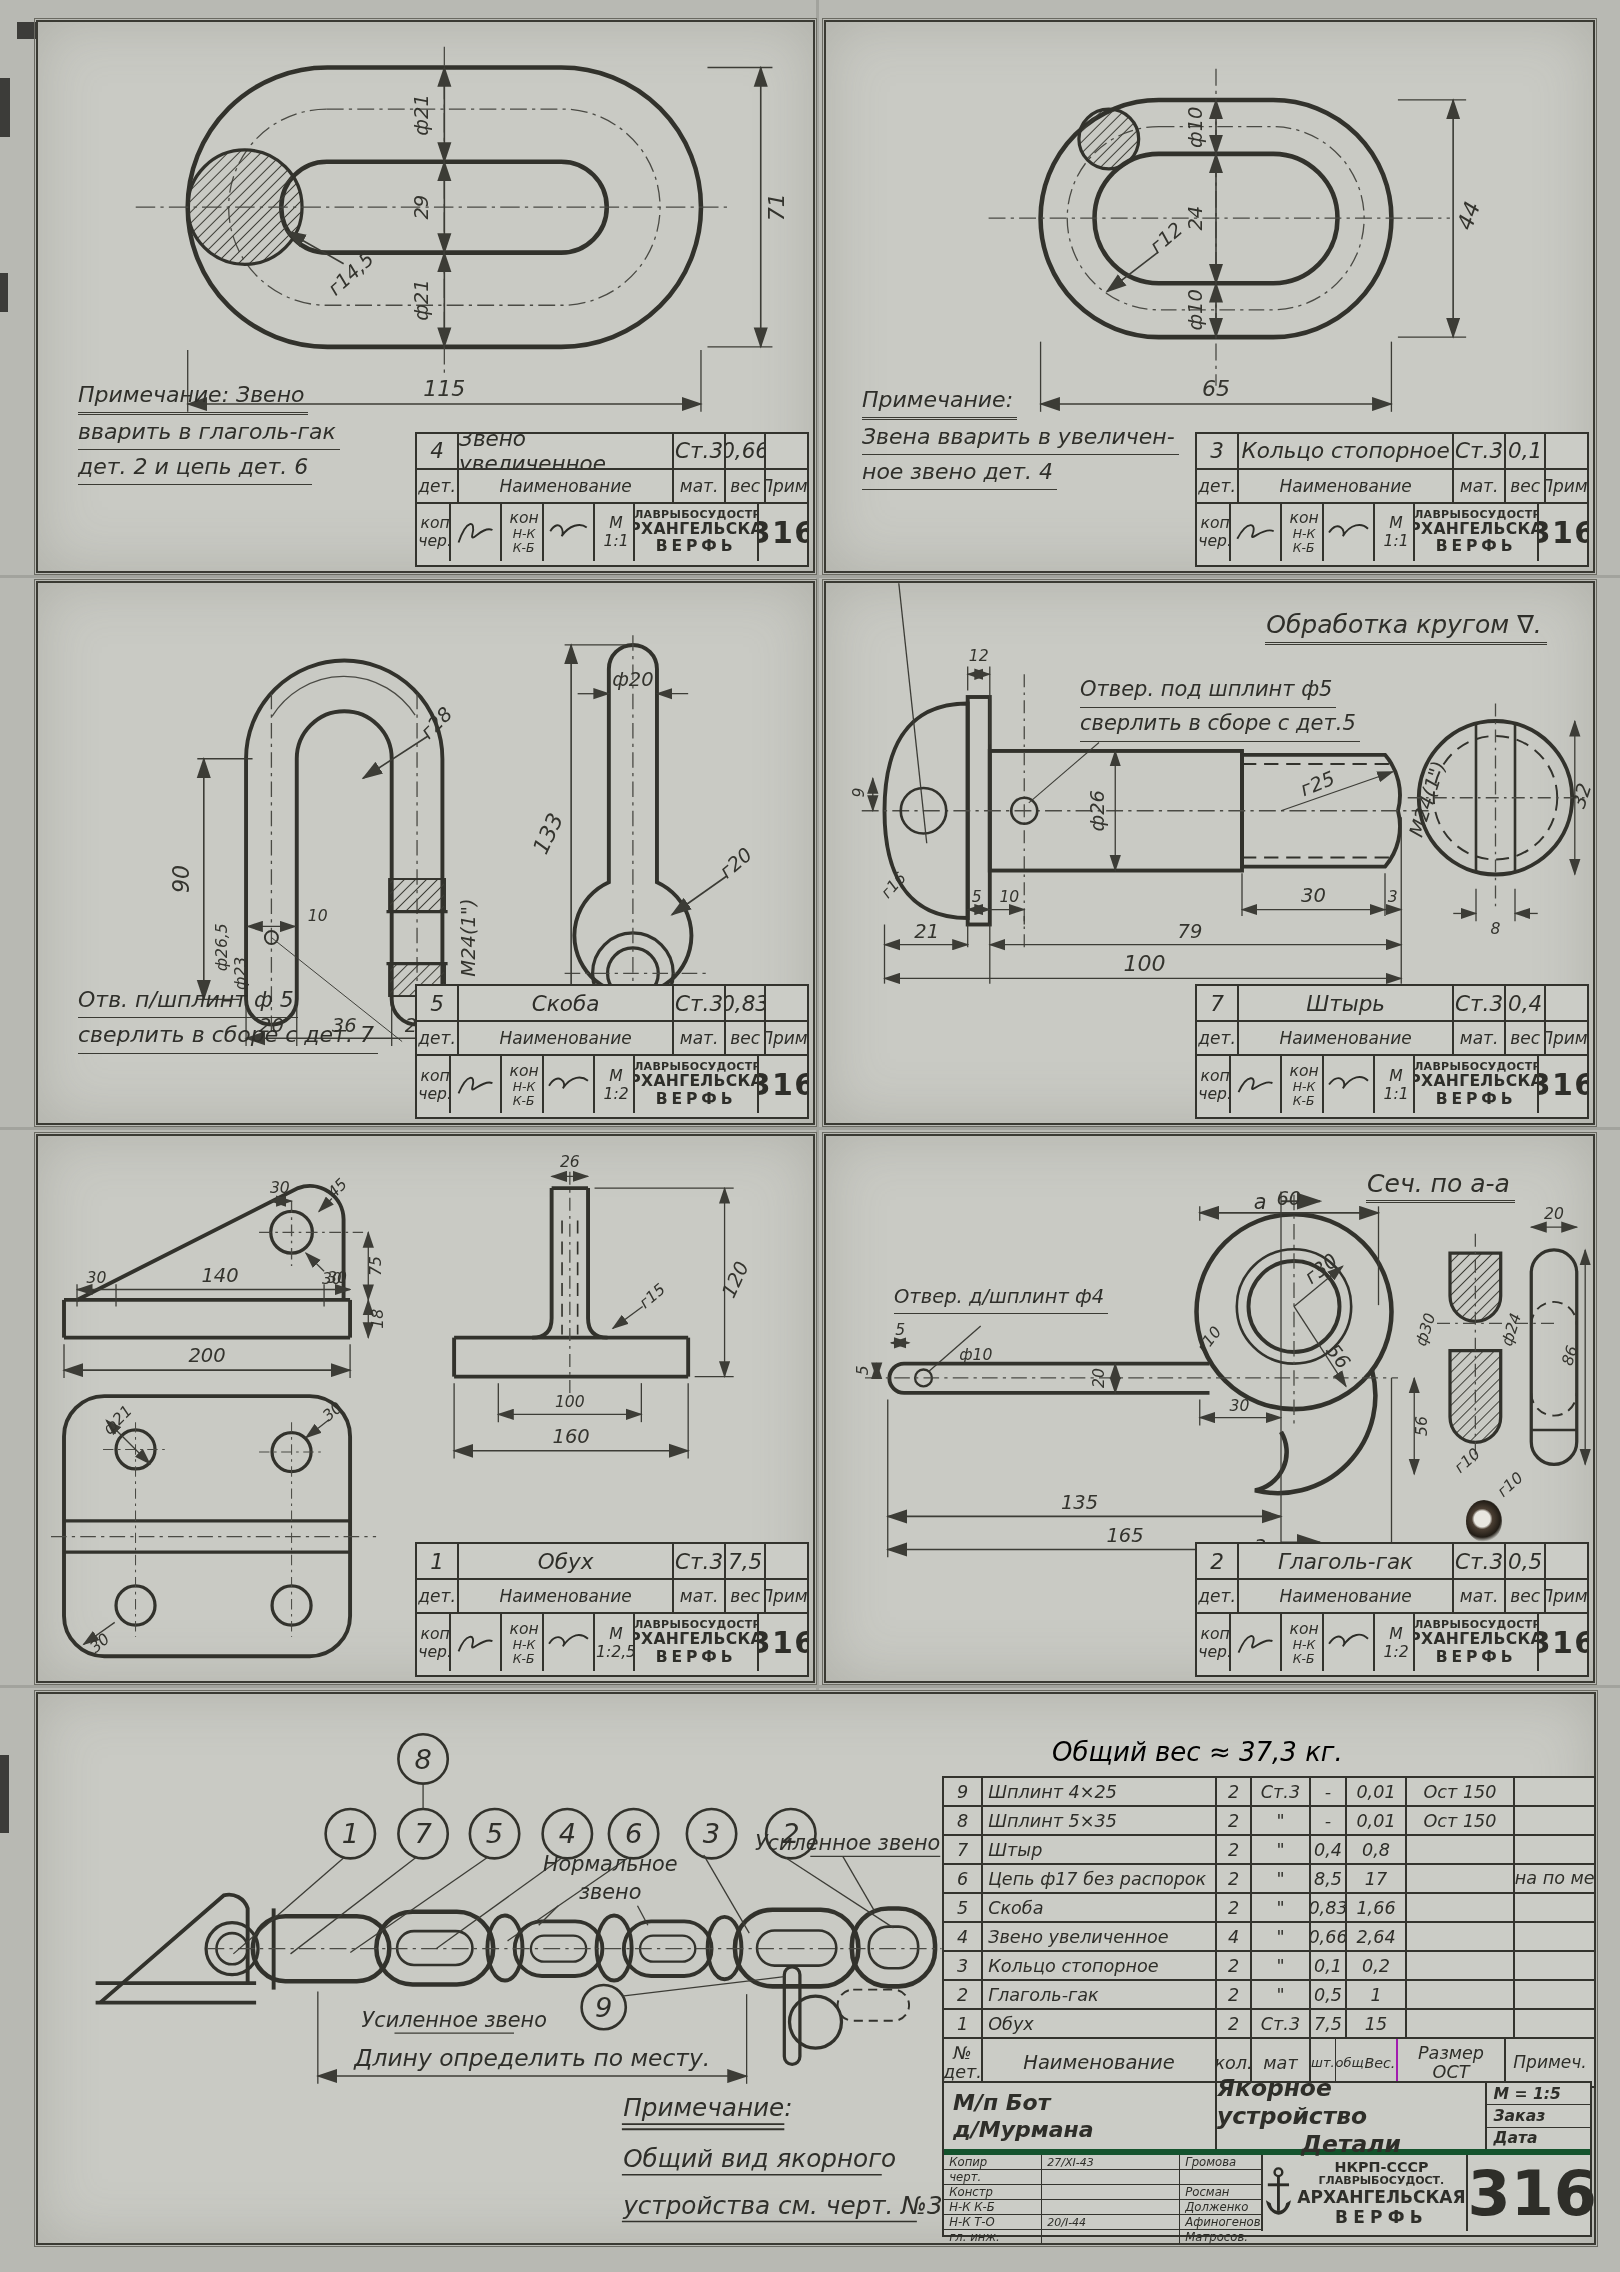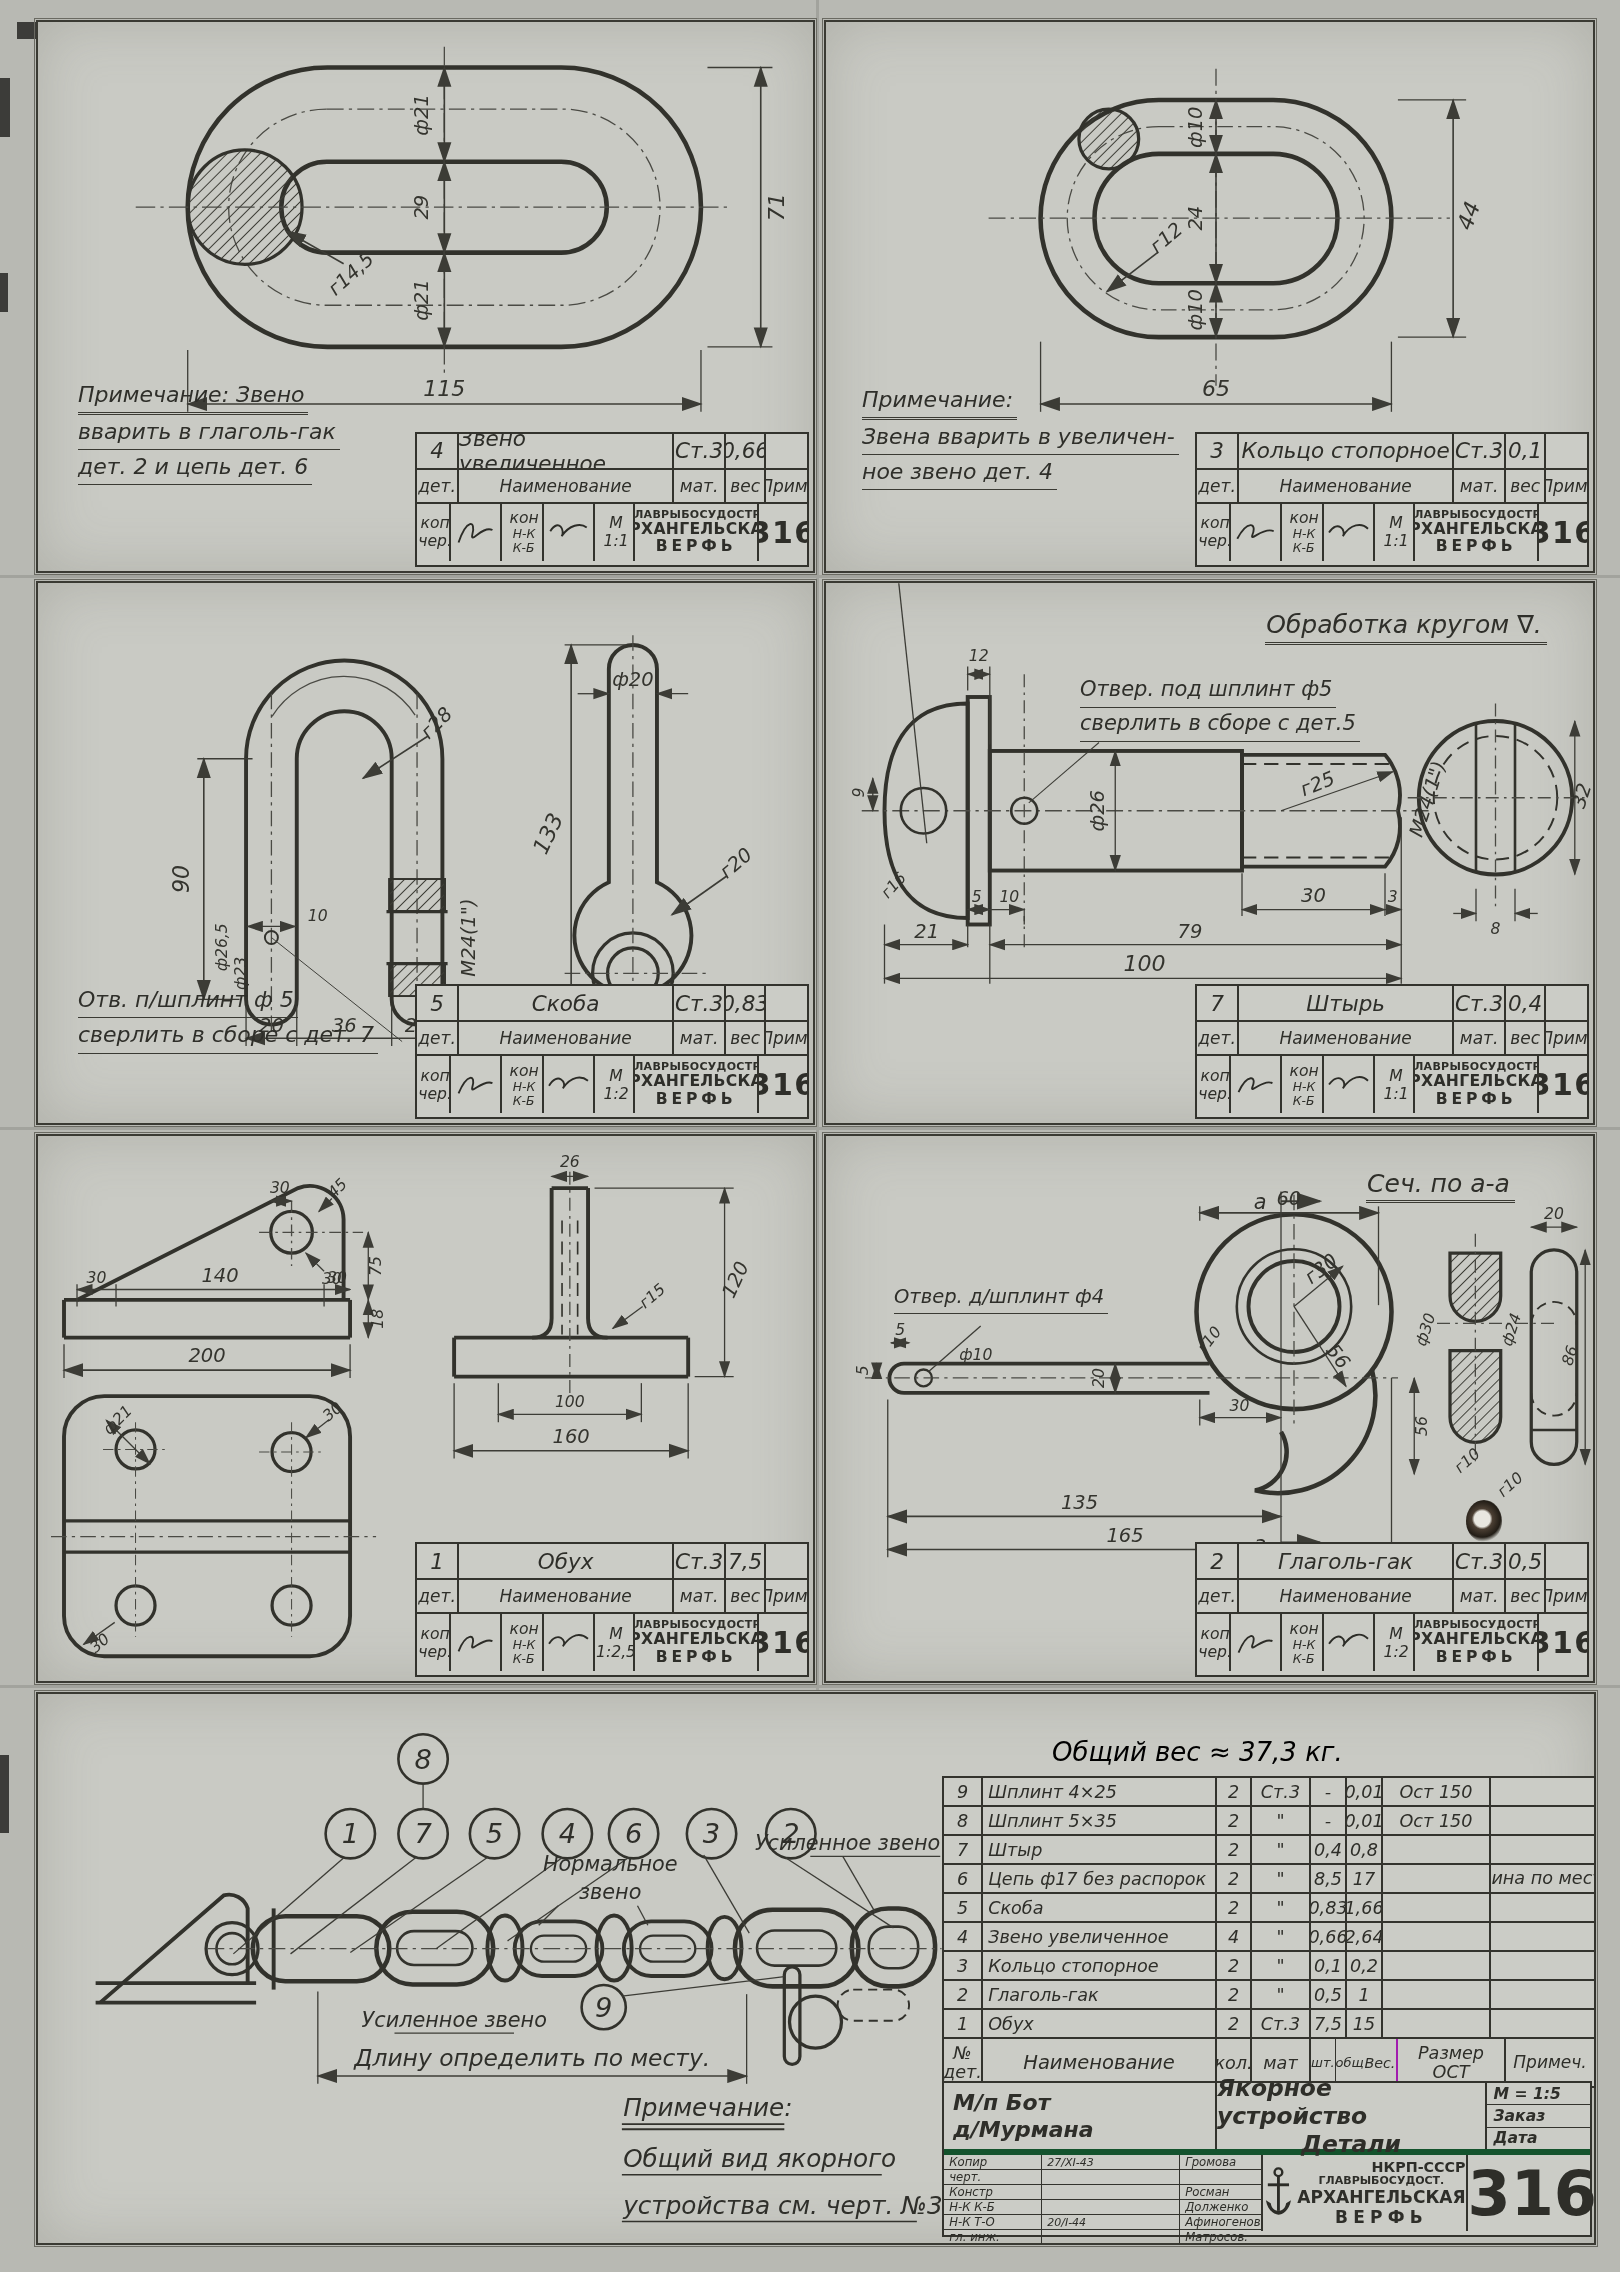--- a/index.html
+++ b/index.html
@@ -46,21 +46,21 @@
   .pt{position:absolute;border:2.6px solid #33332d;background:#cbccc6;font-style:italic;}
   .pt .row{display:flex;border-bottom:2px solid #33332d;box-sizing:border-box;height:29px;}
   .pt .cell{box-sizing:border-box;border-right:2px solid #33332d;display:flex;align-items:center;
             padding:0 5.2px;font-size:17.6px;overflow:hidden;white-space:nowrap;}
   .pt .cell:last-child{border-right:none;}
   .cw0{width:39px;justify-content:center;}
   .cw1{width:234px;}
   .cw2{width:35px;justify-content:center;}
   .cw3{width:59px;justify-content:center;}
   .cw4{width:36px;justify-content:center;}
-  .cw5{width:36px;justify-content:center;}
+  .cw5{width:60px;justify-content:center;}
   .cw6{width:108px;justify-content:center;}
   .cw7{flex:1;justify-content:center;font-size:14.3px;white-space:normal;line-height:1.05;}
   .pthead{height:47px !important;font-size:17px;}
   .veshdr{display:flex;width:87px;border-right:2px solid #a21caf;box-sizing:border-box;}
   .veshdr .top{display:flex;flex:1;border-bottom:1.3px solid #33332d;}
   .veshdr .top div{flex:1;display:flex;align-items:center;justify-content:center;font-size:13px;}
   .veshdr .top div:first-child{border-right:1.3px solid #33332d;}
   .veshdr .bot{flex:1;display:flex;align-items:center;justify-content:center;font-size:14.3px;}
   .twoline{white-space:normal !important;line-height:1.05;text-align:center;}
   
@@ -79,21 +79,21 @@
   .sigrow{flex:1;display:flex;border-bottom:1.3px solid #33332d;box-sizing:border-box;}
   .sigrow:last-child{border-bottom:none;justify-content:center;}
   .sl{width:98px;border-right:1.3px solid #33332d;font-size:11.7px;display:flex;align-items:center;
       padding-left:5.2px;box-sizing:border-box;}
   .ss{width:138px;border-right:1.3px solid #33332d;font-size:11px;display:flex;align-items:center;
       padding-left:5.2px;box-sizing:border-box;overflow:hidden;}
   .sn{flex:1;font-size:11.7px;display:flex;align-items:center;padding-left:5.2px;box-sizing:border-box;}
   .logocell{width:205px;border-right:2px solid #33332d;display:flex;align-items:center;
             justify-content:center;gap:3.9px;box-sizing:border-box;font-style:normal;}
   .logotxt{display:flex;flex-direction:column;text-align:center;font-weight:bold;line-height:1.15;}
-  .lt1{font-size:14.3px;text-align:right;}
+  .lt1{font-size:14.3px;}
   .lt2{font-size:11px;}
   .lt3{font-size:17px;}
   .lt4{font-size:17px;letter-spacing:5.2px;}
   .numcell{flex:1;display:flex;align-items:center;justify-content:center;
            font-style:normal;font-weight:bold;font-size:62px;}
   .totalw{position:absolute;font-style:italic;font-size:26px;color:#000000;}
   .blot{position:absolute;width:36px;height:42px;border-radius:50%;
         background:radial-gradient(circle at 45% 45%, #e9e7e0 0 26%, #4b3f33 34%, #221d16 60%, rgba(34,29,22,0) 75%);}
 </style>
 </head>

